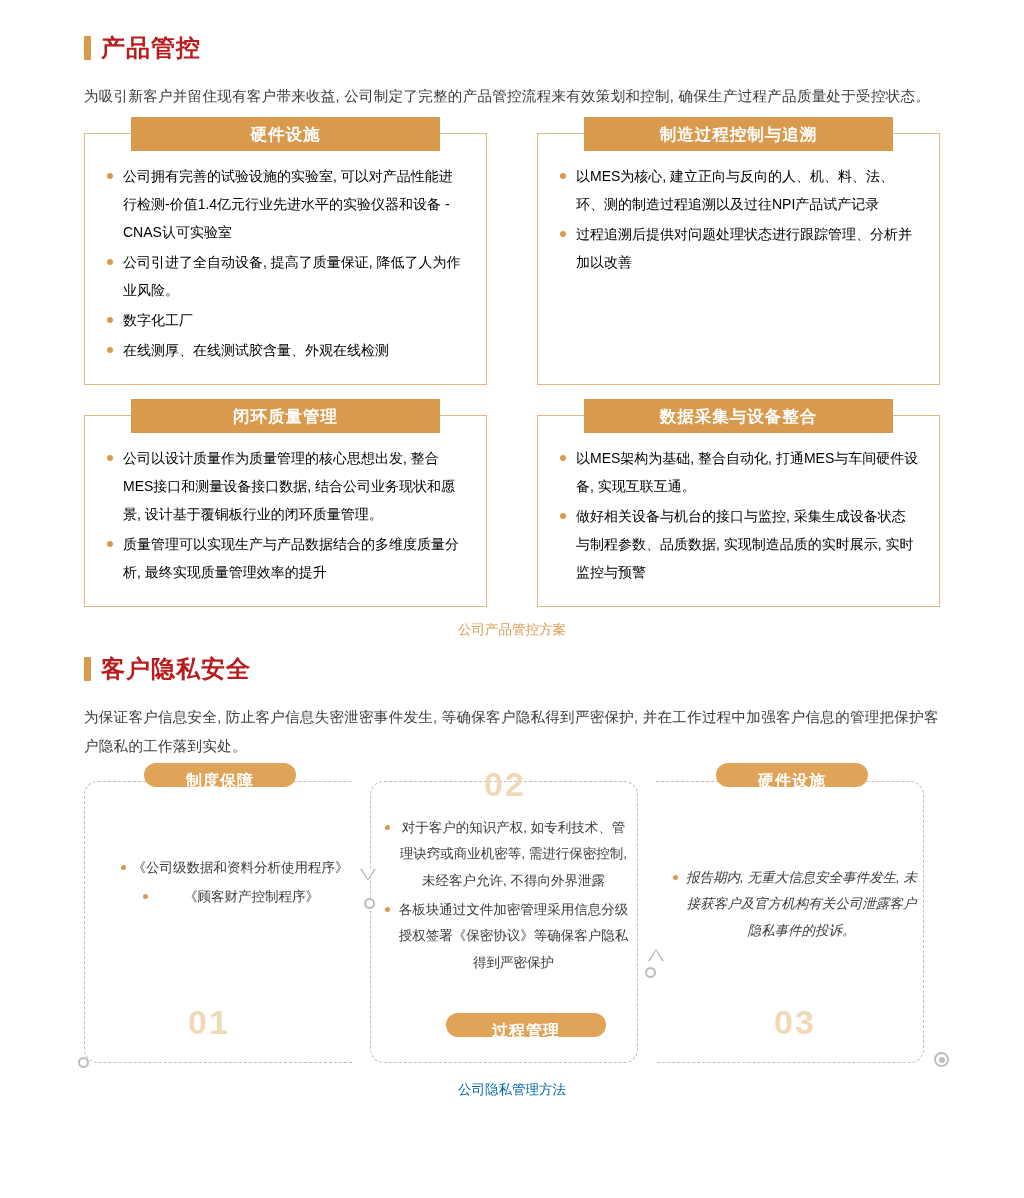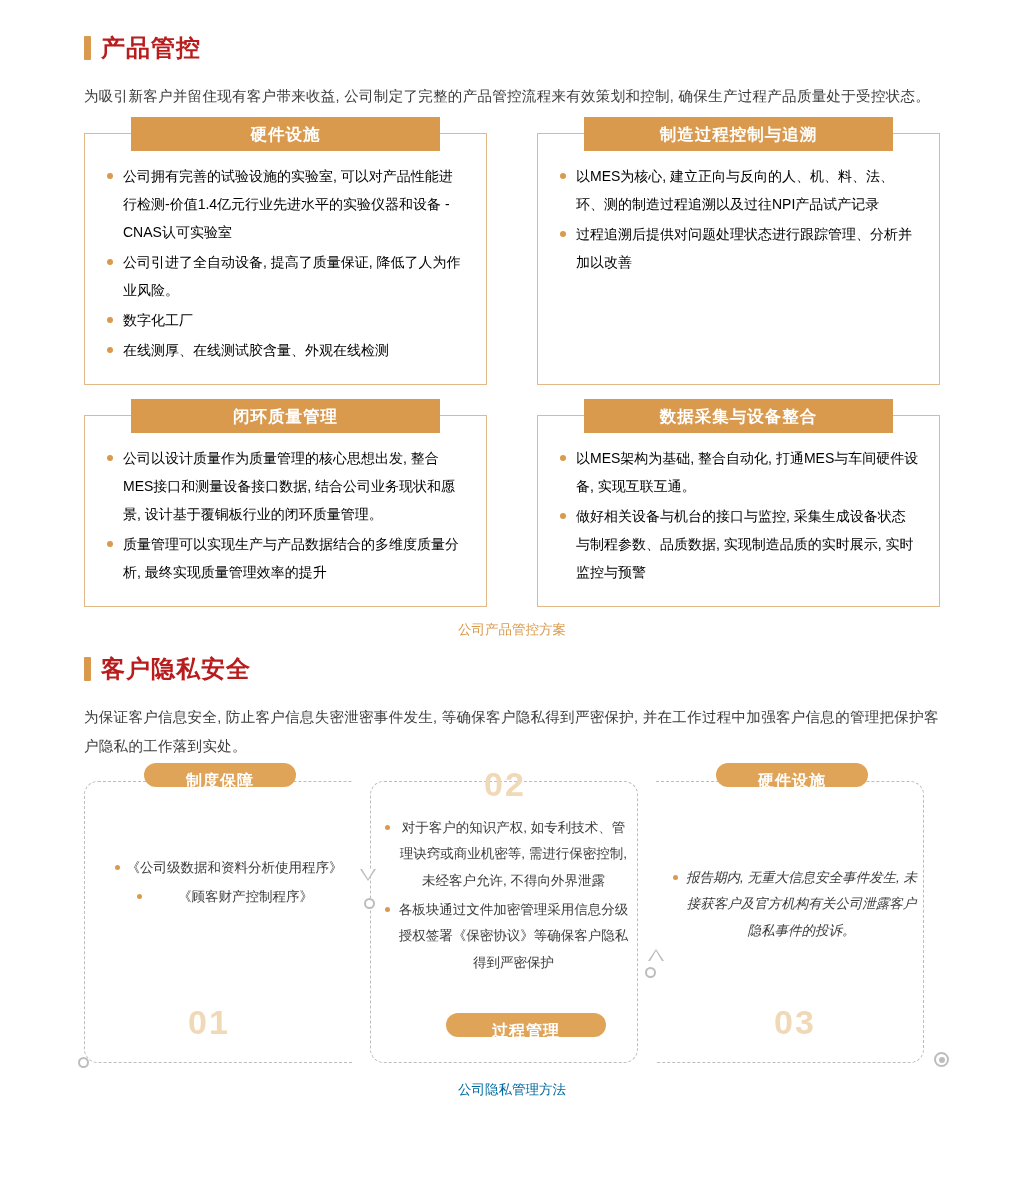--- a/index.html
+++ b/index.html
@@ -165,21 +165,21 @@
   .bignum.n2 { left: 400px; top: -16px; }
   .bignum.n3 { left: 690px; top: 222px; }
 
   .flow-text {
     position: absolute;
     font-size: 13.5px;
     line-height: 1.95;
     color: #3c3c3c;
   }
   .flow-text.t1 {
-    left: 10px; top: 74px; width: 268px;
+    left: 16px; top: 74px; width: 268px;
     text-align: center;
   }
   .flow-text.t2 {
     left: 300px; top: 34px; width: 246px;
   }
   .flow-text.t3 {
     left: 588px; top: 84px; width: 246px; font-style: italic;
   }
   .dot-list { list-style: none; margin: 0; padding: 0; }
   .dot-list li {

